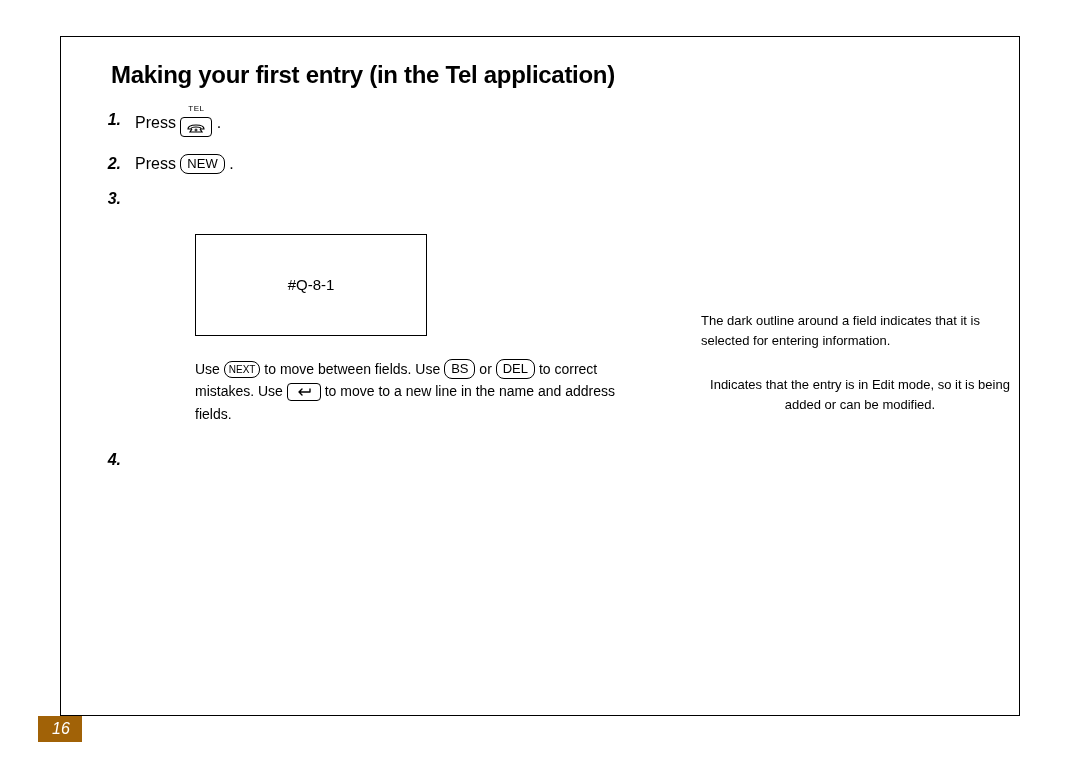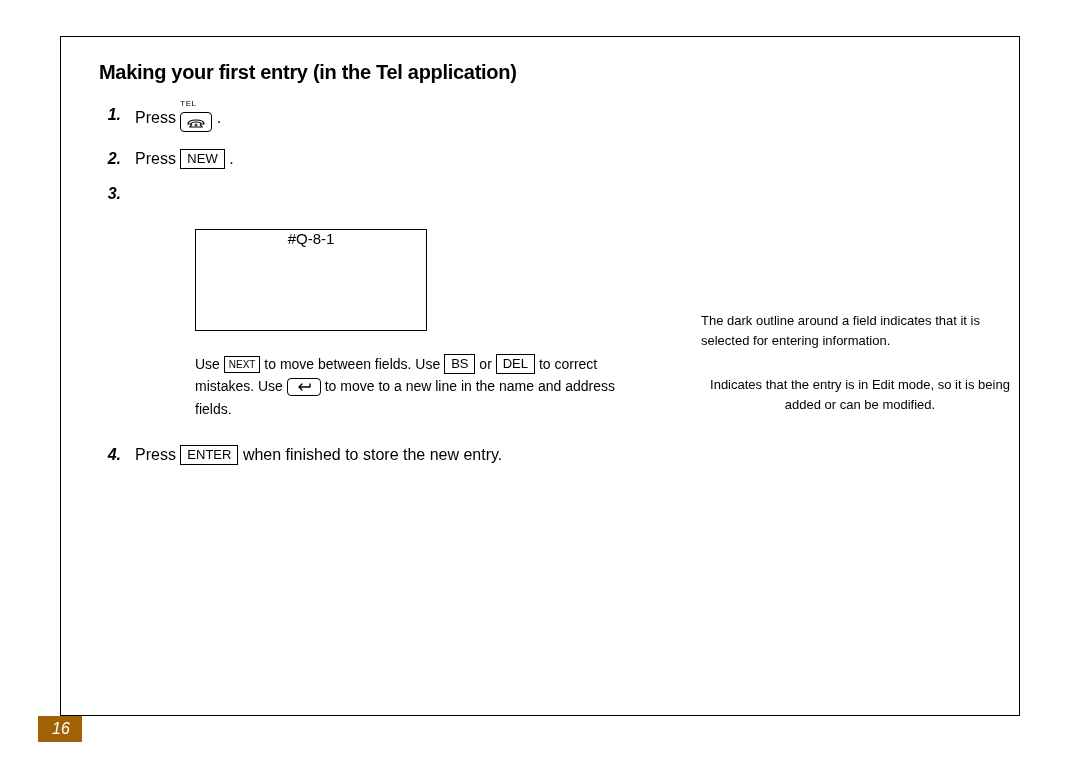--- a/index.html
+++ b/index.html
@@ -1,31 +1,31 @@
 <!DOCTYPE html>
 <html><head>
 <meta charset="utf-8">
 <style>
   html,body{margin:0;padding:0;background:#fff;}
   body{width:1080px;height:760px;position:relative;font-family:Arial,Helvetica,sans-serif;color:#000;}
   .sheet{position:absolute;left:60px;top:36px;right:60px;bottom:44px;border:1.5px solid #000;box-sizing:border-box;padding:24px 34px 24px 34px;}
-  .heading{font-size:20px;font-weight:bold;margin:0 0 18px 4px;letter-spacing:-.3px;}
+  .heading{font-size:24px;font-weight:bold;margin:0 0 18px 16px;letter-spacing:-.3px;}
   .steps{margin:0;padding:0;}
   .step{display:flex;gap:14px;margin-bottom:10px;font-size:16px;line-height:1.6;}
   .step .num{font-weight:bold;font-style:italic;min-width:26px;text-align:right;}
   .step .body{max-width:520px;}
-  .key{display:inline-block;border:1.3px solid #000;border-radius:0;padding:0 6px;font-size:13px;line-height:18px;vertical-align:middle;position:relative;top:-1px;}
+  .key{display:inline-block;border:1.3px solid #000;border-radius:8px;padding:0 6px;font-size:13px;line-height:18px;vertical-align:middle;position:relative;top:-1px;}
   .key.tiny{font-size:10px;padding:0 4px;line-height:15px;}
-  .tel-wrap{display:inline-flex;flex-direction:column;gap:1px;vertical-align:middle;position:relative;top:-4px;}
+  .tel-wrap{display:inline-flex;flex-direction:column;align-items:center;gap:1px;vertical-align:middle;position:relative;top:-4px;}
   .tel-label{font-size:8px;letter-spacing:.5px;}
   .tel-icon{display:flex;align-items:center;justify-content:center;border:1.3px solid #000;border-radius:4px;width:30px;height:18px;}
   .tel-icon svg{display:block;}
   .return-key{display:inline-flex;align-items:center;justify-content:center;border:1.3px solid #000;border-radius:4px;width:32px;height:16px;vertical-align:middle;position:relative;top:-1px;}
   .return-key svg{display:block;}
-  .screenbox{border:1.5px solid #000;width:230px;height:100px;margin:22px 0 22px 100px;display:flex;align-items:flex-start;justify-content:center;font-size:15px;}
+  .screenbox{border:1.5px solid #000;width:230px;height:100px;margin:22px 0 22px 100px;display:flex;align-items:center;justify-content:center;font-size:15px;}
   .substep{font-size:14px;line-height:1.6;margin:0 0 22px 100px;max-width:420px;}
   .sidenote{position:absolute;left:640px;font-size:13px;line-height:1.55;max-width:320px;}
   .sidenote.n1{top:274px;}
   .sidenote.n2{top:338px;text-align:center;}
   .pagenum{position:absolute;left:38px;bottom:18px;background:#a16207;color:#fff;font-style:italic;font-size:16px;padding:4px 12px 4px 14px;}
 </style>
 </head>
 <body>
 
 <div class="sheet">
@@ -73,25 +73,20 @@
     <span>Use </span><span class="key tiny">NEXT</span><span> to move between fields. Use </span><span class="key">BS</span><span> or </span><span class="key">DEL</span><span> to correct mistakes. Use </span><span class="return-key">
         <svg width="20" height="10" viewBox="0 0 20 10">
           <path d="M16 2 L16 5 L5 5 M5 5 L8 2 M5 5 L8 8" fill="none" stroke="#000" stroke-width="1.4" stroke-linecap="round" stroke-linejoin="round"></path>
         </svg>
       </span><span> to move to a new line in the name and address fields.</span>
   </div>
 
   <div class="steps">
     <div class="step">
       <span class="num">4.</span>
-      <span class="body">
-        <span>Press</span>
-        <span class="key">ENTER</span>
-        <span> when finished to store the new entry.</span>
-      </span>
     </div>
   </div>
 
   <div class="sidenote n1">The dark outline around a field indicates that it is selected for entering information.</div>
   <div class="sidenote n2">Indicates that the entry is in Edit mode, so it is being added or can be modified.</div>
 </div>
 
 <div class="pagenum">16</div>
 
 </body></html>

